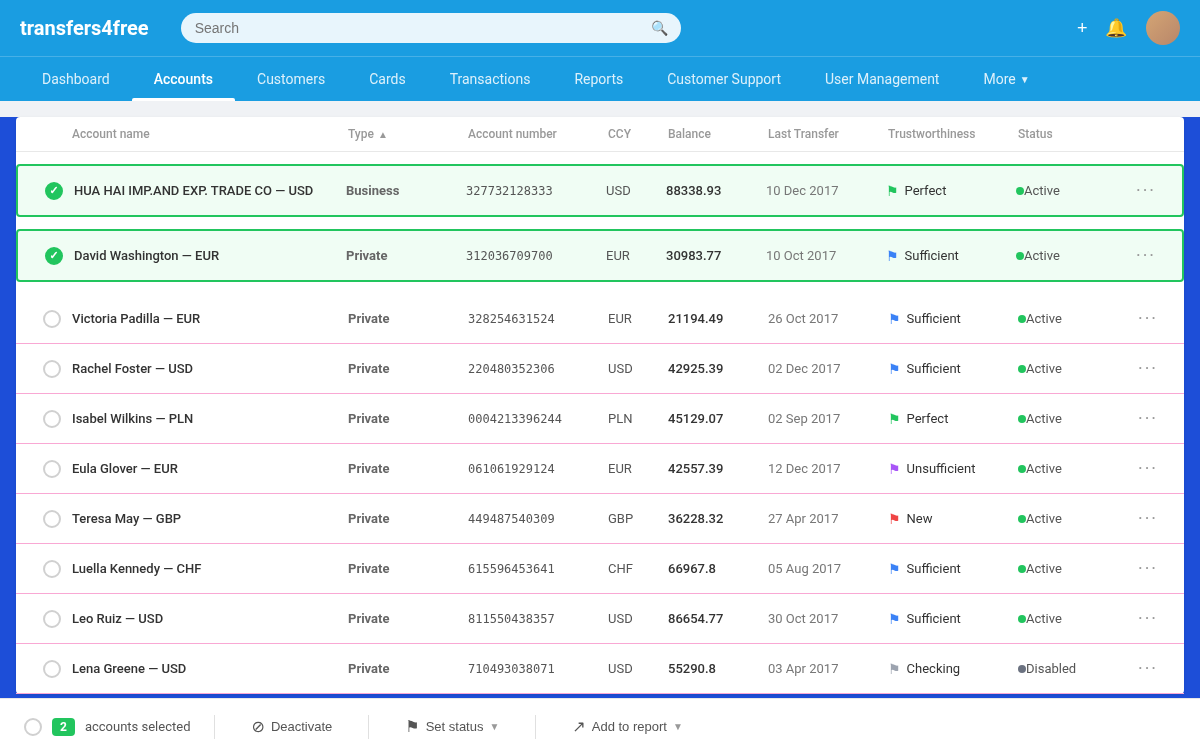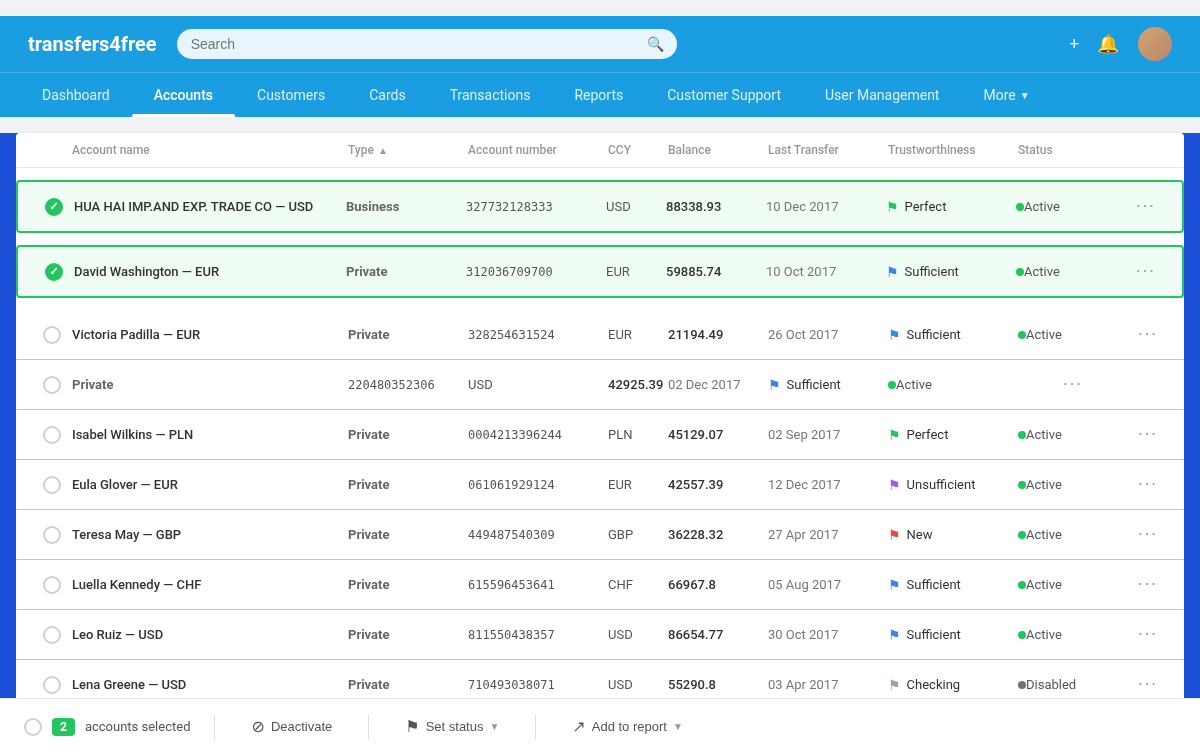--- a/index.html
+++ b/index.html
@@ -1,19 +1,19 @@
 <!DOCTYPE html>
 <html><head>
   <meta charset="utf-8">
   <style>
     * { box-sizing: border-box; margin: 0; padding: 0; }
     body { font-family: -apple-system, BlinkMacSystemFont, 'Segoe UI', Roboto, sans-serif; background: #f0f2f5; font-size: 14px; color: #333; }
 
     
-    .header { background: #1a9de1; height: 56px; display: flex; align-items: center; padding: 0 28px; gap: 0; margin-top: 16px; }
+    .header { background: #1a9de1; height: 56px; display: flex; align-items: center; padding: 0 20px; gap: 12px; }
     .logo { color: white; font-size: 20px; font-weight: 700; white-space: nowrap; }
     .search-bar { flex: 1; max-width: 500px; margin: 0 20px; position: relative; }
     .search-bar input { width: 100%; padding: 7px 36px 7px 14px; border-radius: 20px; border: none; background: rgba(255,255,255,0.9); font-size: 14px; color: #555; outline: none; }
     .search-icon-wrap { position: absolute; right: 12px; top: 50%; transform: translateY(-50%); color: #999; font-size: 14px; }
     .header-actions { margin-left: auto; display: flex; align-items: center; gap: 18px; }
     .header-btn { color: white; font-size: 18px; cursor: pointer; background: none; border: none; }
     .avatar-placeholder { width: 34px; height: 34px; border-radius: 50%; background: linear-gradient(135deg, #d4a574, #b8866a); }
 
     
     .nav { background: #1a9de1; display: flex; align-items: stretch; padding: 0 20px; border-top: 1px solid rgba(255,255,255,0.2); }
@@ -154,21 +154,21 @@
     <div class="more-btn">···</div>
   </div>
         <div class="table-row selected-green">
     <div class="row-checkbox">
       <div class="checkbox-circle checked"></div>
     </div>
     <div class="account-name">David Washington — EUR</div>
     <div class="type-badge">Private</div>
     <div class="account-number">312036709700</div>
     <div class="ccy">EUR</div>
-    <div class="balance">59885.74</div>
+    <div class="balance">30983.77</div>
     <div class="last-transfer">10 Oct 2017</div>
     <div class="trustworthiness">
       <span class="flag-icon" style="color:#3b82f6">⚑</span>
       <span>Sufficient</span>
     </div>
     <div class="status-cell">
       <span class="status-dot active"></span>
       <span class="status-text">Active</span>
     </div>
     <div class="more-btn">···</div>
@@ -190,20 +190,21 @@
     <div class="status-cell">
       <span class="status-dot active"></span>
       <span class="status-text">Active</span>
     </div>
     <div class="more-btn">···</div>
   </div>
         <div class="table-row">
     <div class="row-checkbox">
       <div class="checkbox-circle "></div>
     </div>
+    <div class="account-name">Rachel Foster — USD</div>
     <div class="type-badge">Private</div>
     <div class="account-number">220480352306</div>
     <div class="ccy">USD</div>
     <div class="balance">42925.39</div>
     <div class="last-transfer">02 Dec 2017</div>
     <div class="trustworthiness">
       <span class="flag-icon" style="color:#3b82f6">⚑</span>
       <span>Sufficient</span>
     </div>
     <div class="status-cell">

